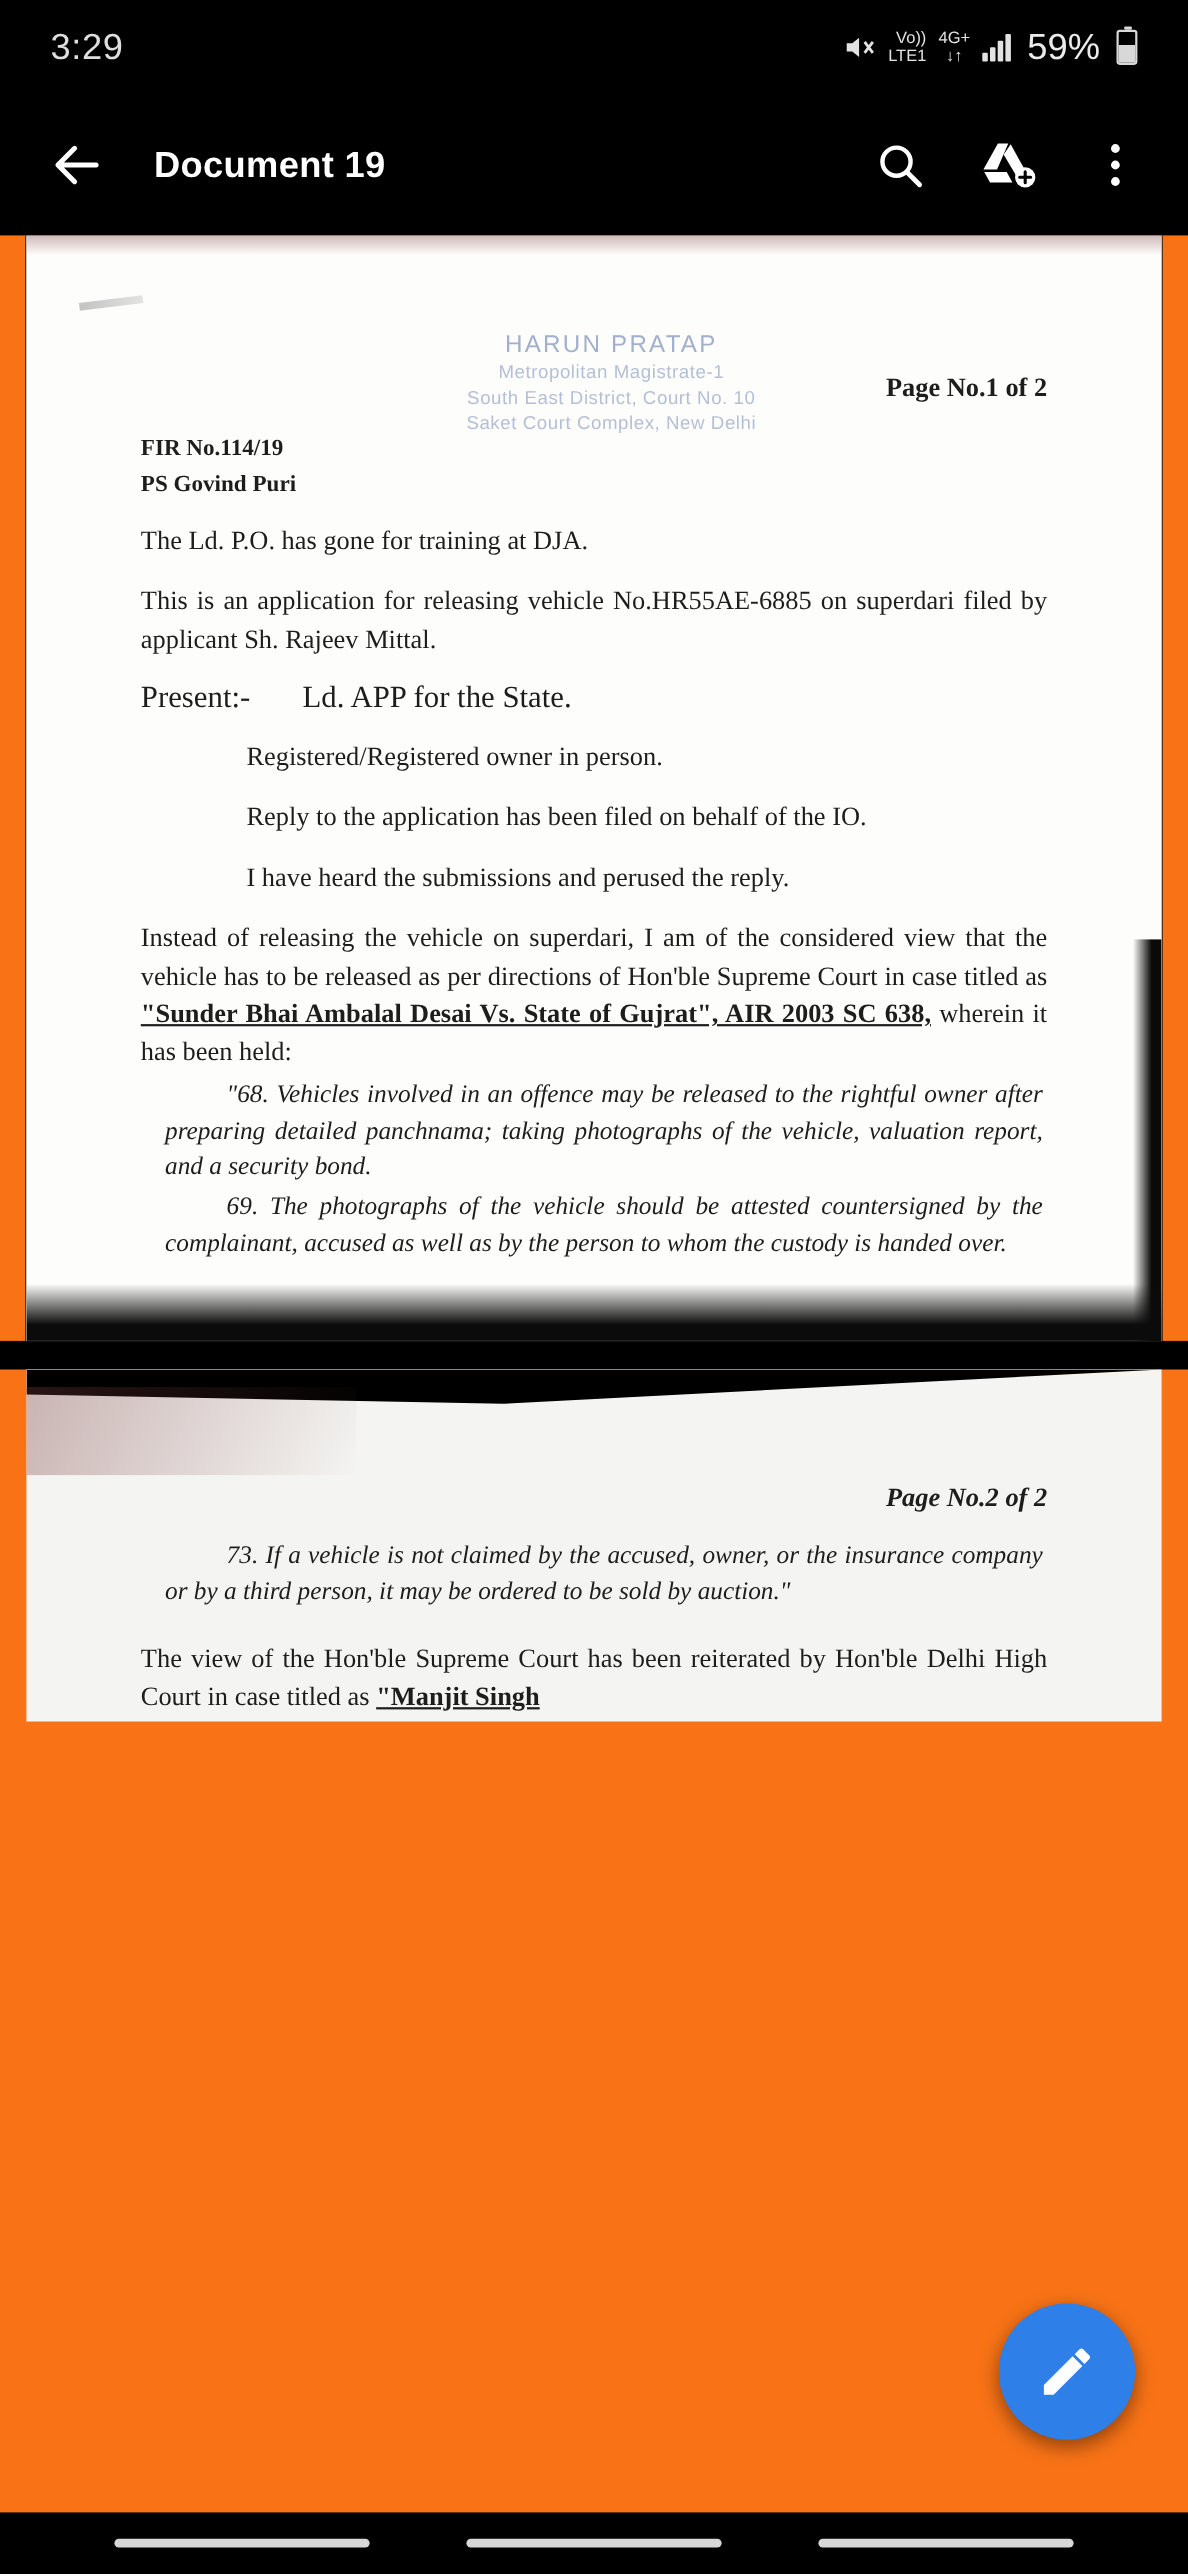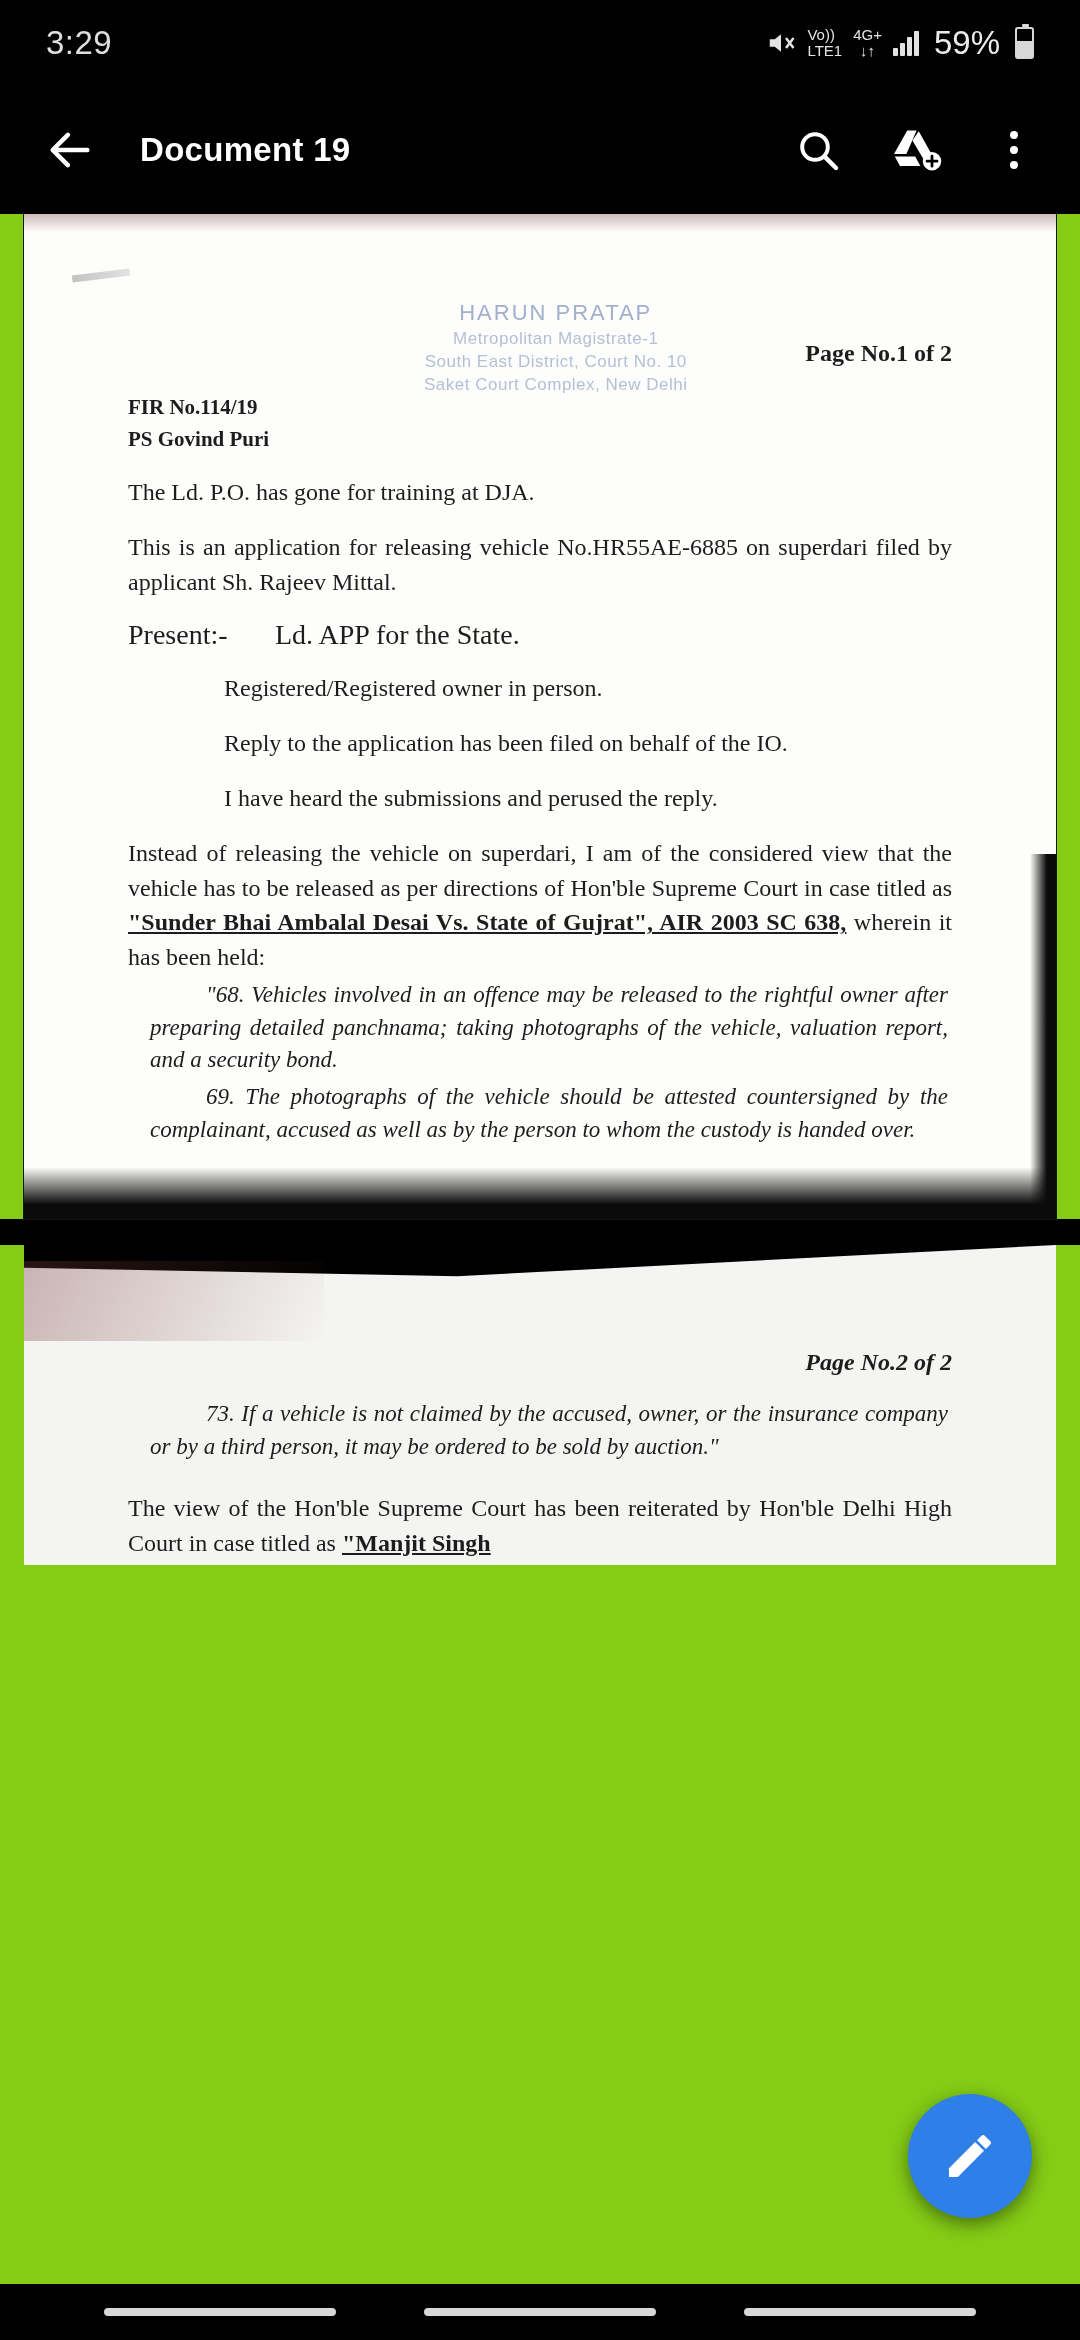--- a/index.html
+++ b/index.html
@@ -36,21 +36,21 @@
   .status-right {
     display: flex;
     align-items: center;
     gap: 11px;
   }
   .mute-icon { width: 30px; height: 30px; position: relative; }
   .mute-icon svg { display: block; }
   .netstack {
     display: flex;
     flex-direction: column;
-    align-items: flex-start;
+    align-items: flex-end;
     line-height: 1.05;
     font-size: 15px;
     color: #e3e3e3;
   }
   .netstack .top { font-size: 15px; }
   .netstack .bottom { font-size: 15px; }
   .net4g {
     display: flex;
     flex-direction: column;
     align-items: center;
@@ -117,21 +117,21 @@
   .kebab { display: flex; flex-direction: column; gap: 7px; align-items: center; }
   .kebab span { width: 8px; height: 8px; border-radius: 50%; background: #fff; display: block; }
 
   
   .doc-area {
     position: absolute;
     top: 214px;
     left: 0;
     width: 1080px;
     bottom: 0;
-    background: #84cc16;
+    background: #f97316;
     overflow: hidden;
   }
   .page {
     position: relative;
     background: #ffffff;
     margin: 0 24px;
     overflow: hidden;
   }
   .page1 {
     height: 1005px;

